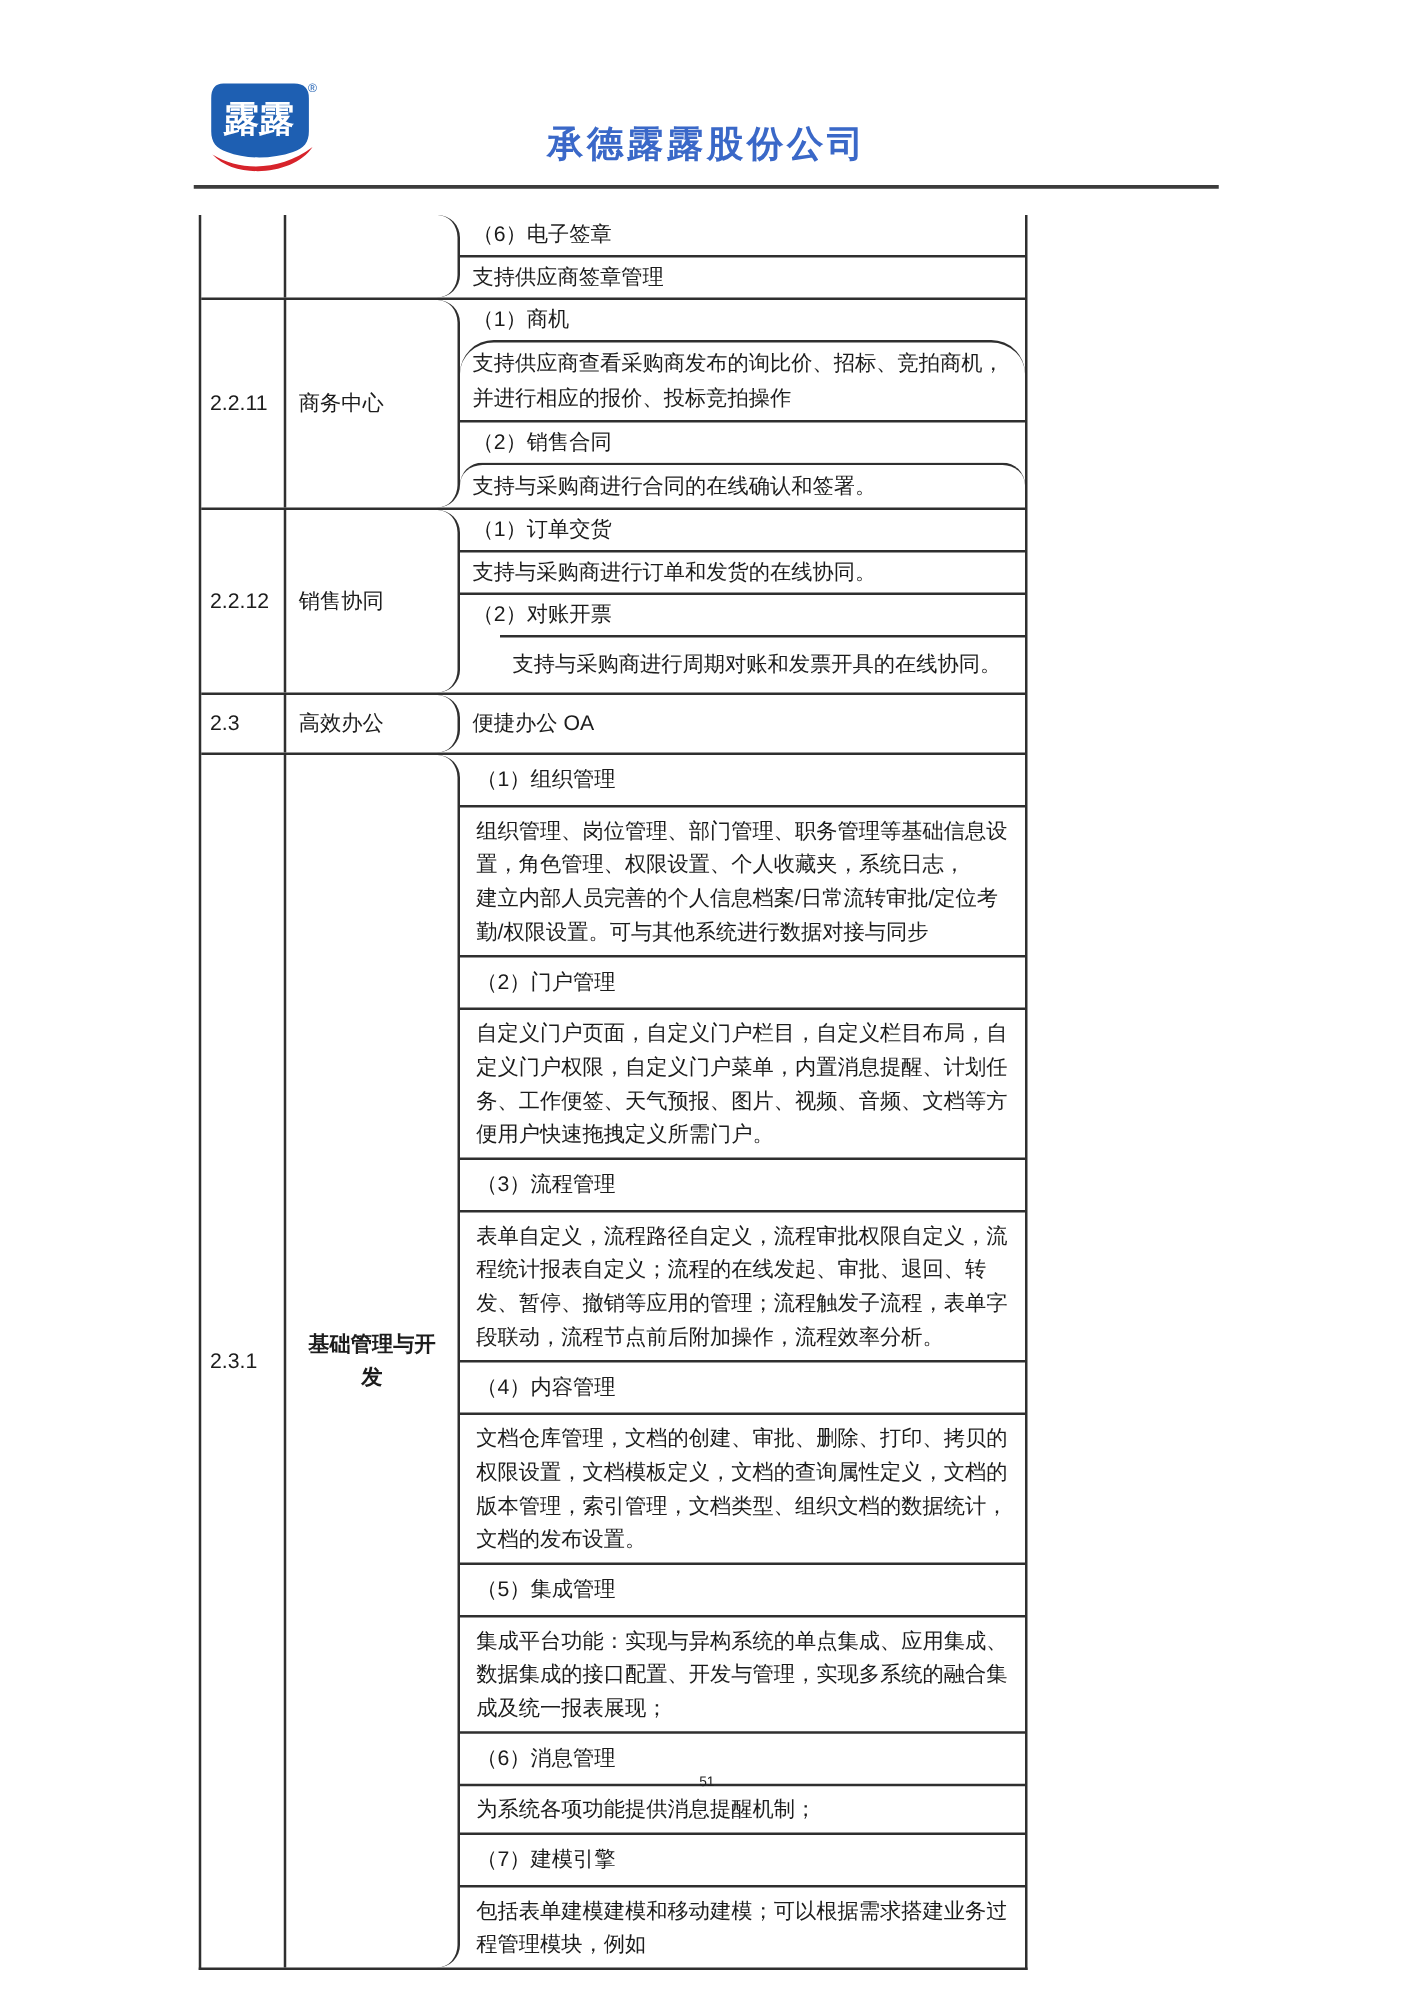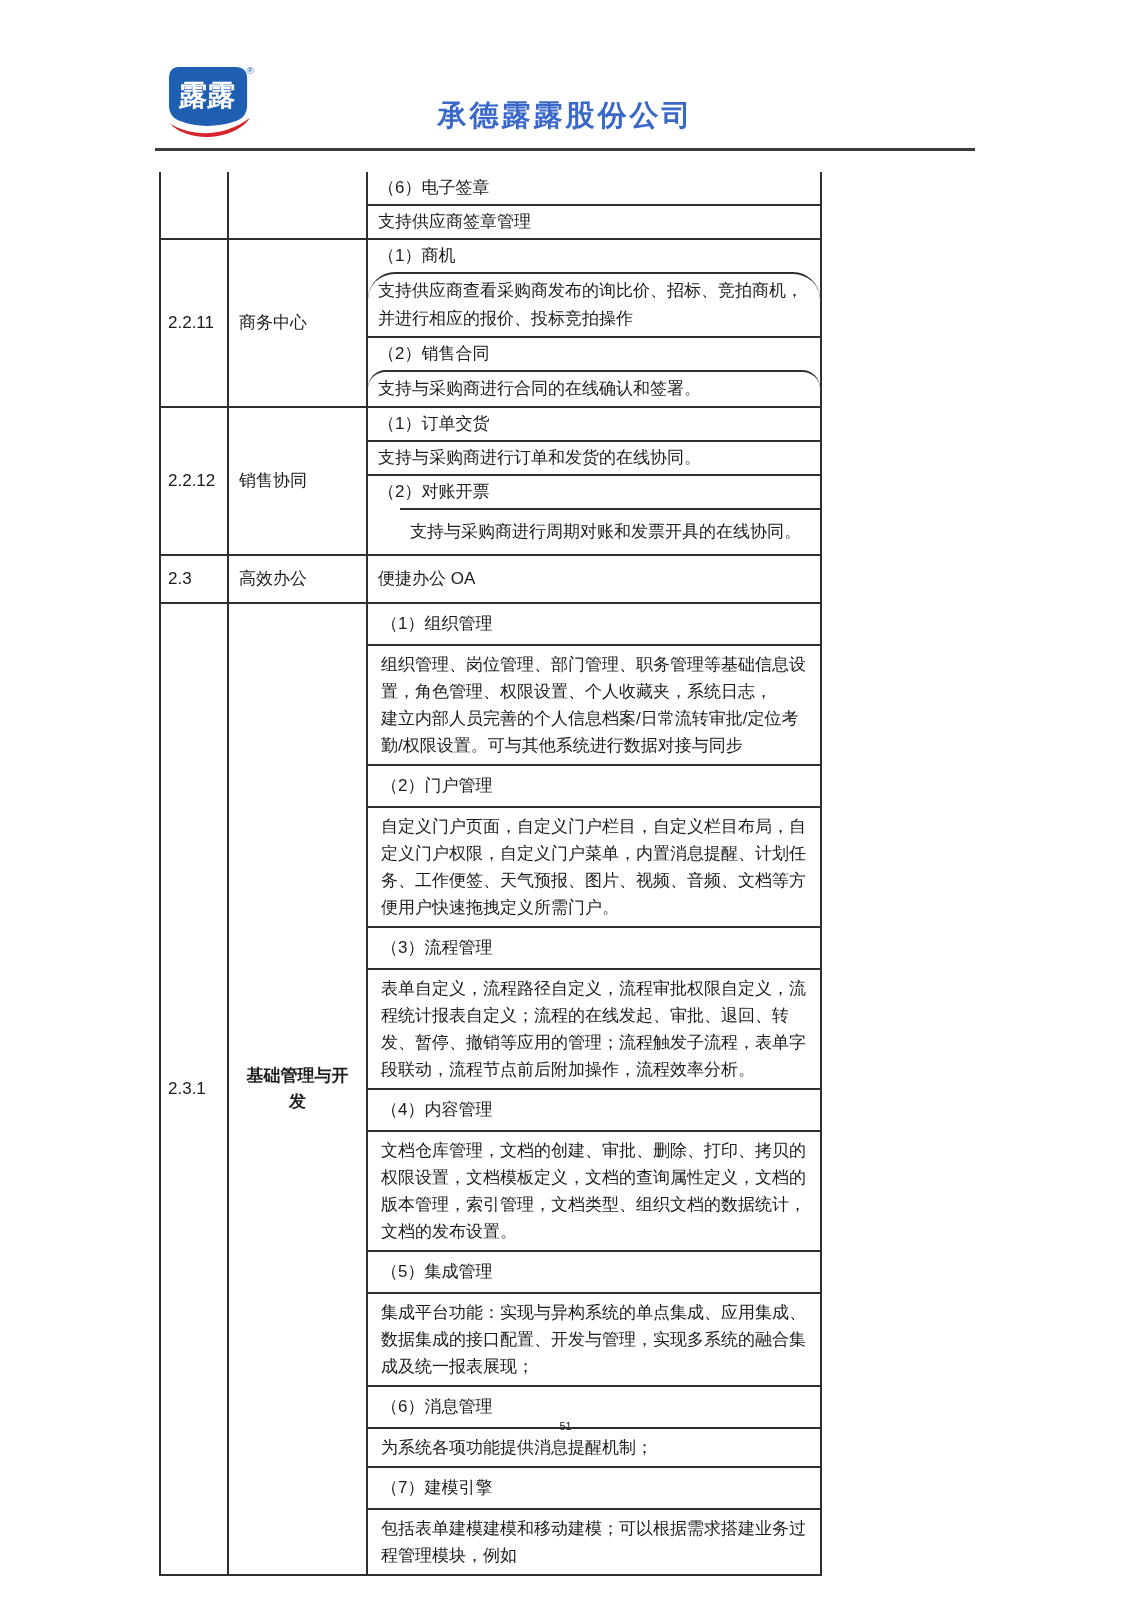--- a/index.html
+++ b/index.html
@@ -23,21 +23,21 @@
 
   
   .spec-table { position:absolute; left:159px; top:172px; width:663px;
     border-left:2px solid var(--bd); border-right:2px solid var(--bd);
     border-bottom:2px solid var(--bd); font-size:17px; }
   .section { display:flex; border-top:2px solid var(--bd); }
   .section:first-child { border-top:none; }
   .col-num { width:68px; flex:0 0 68px; border-right:2px solid var(--bd);
     display:flex; align-items:center; padding-left:7px; }
   .col-name { width:139px; flex:0 0 139px; border-right:2px solid var(--bd);
-    display:flex; align-items:center; padding:0 10px; line-height:26px; }
+    display:flex; align-items:center; padding:0 10px; line-height:26px;border-radius:18px; }
   .col-content { flex:1 1 auto; display:flex; flex-direction:column; min-width:0; }
   .row { border-top:2px solid var(--bd); padding:2px 10px; line-height:28px; }
   .row:first-child { border-top:none; }
   .row .line { line-height:inherit; }
 
   
   .section:nth-child(2) .row.desc { padding:3px 10px 3px 10px;border-radius:27px; }
   .section:nth-child(3) .row:last-child { padding:8px 10px;margin-left:32px; }
   .section:nth-child(4) .row { padding:9px 10px; }
   .section:nth-child(5) .col-name { justify-content:center; text-align:center;font-weight:bold; }

